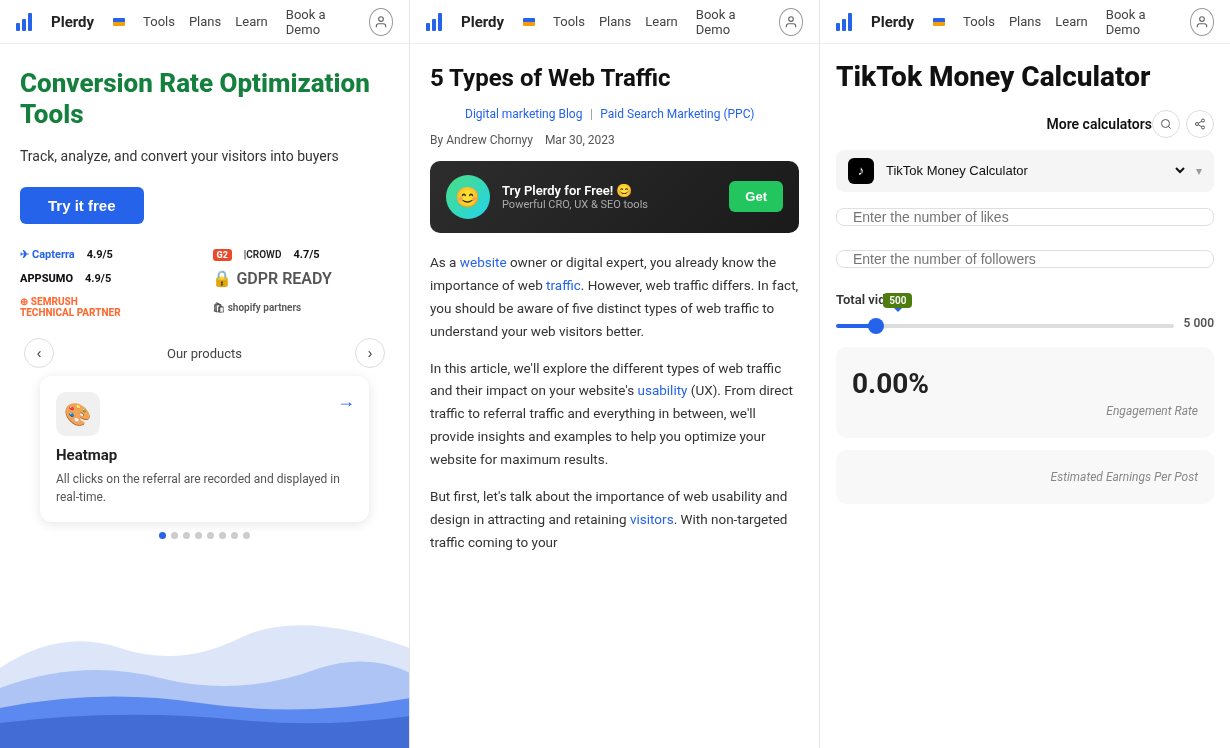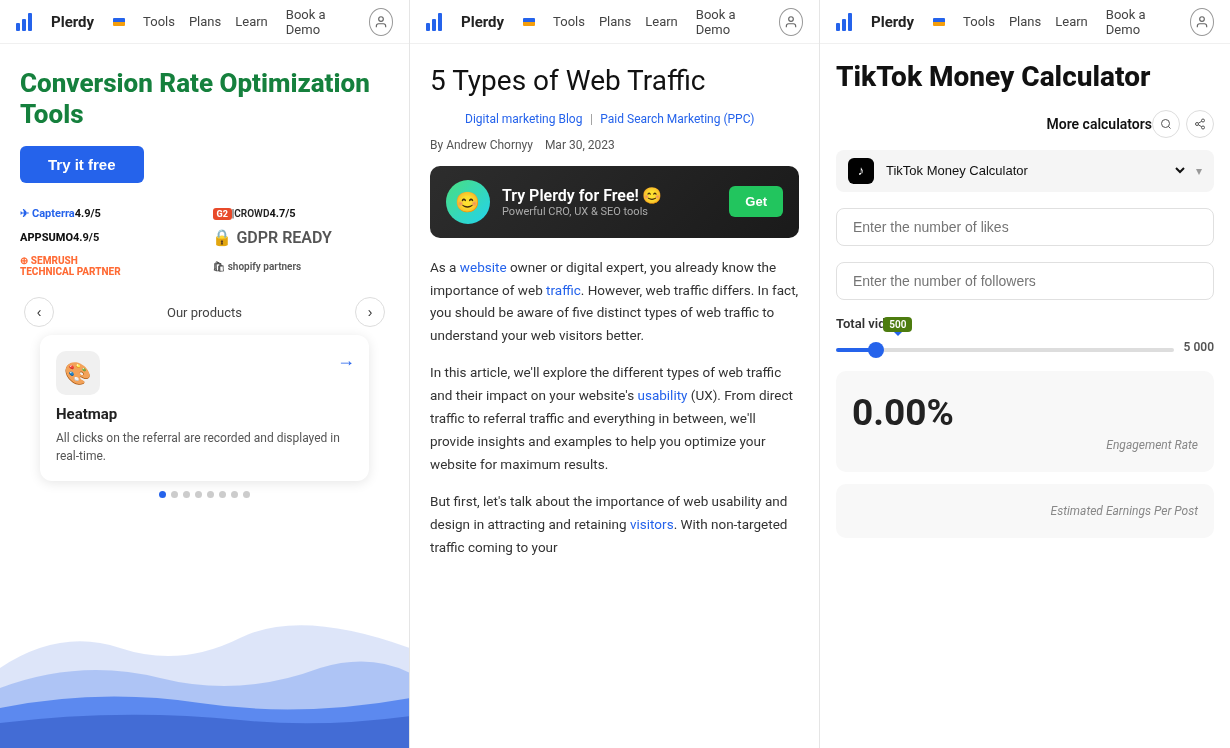--- a/index.html
+++ b/index.html
@@ -114,21 +114,21 @@
     }
     .badges {
       display: grid;
       grid-template-columns: 1fr 1fr;
       gap: 8px 16px;
       margin-bottom: 20px;
     }
     .badge-item {
       display: flex;
       align-items: center;
-      gap: 0;
+      gap: 12px;
       font-size: 11px;
       font-weight: 600;
       color: #222;
     }
     .badge-item .rating { font-weight: 700; color: #111; }
     .capterra-logo { color: #2563eb; font-size: 11px; font-weight: 700; }
     .g2-logo { background: #e84a2a; color: white; font-size: 9px; font-weight: 800; padding: 1px 4px; border-radius: 3px; }
     .appsumo-logo { font-size: 11px; font-weight: 800; text-transform: uppercase; color: #111; }
     .gdpr-logo { font-size: 16px; color: #555; display: flex; align-items: center; gap: 3px; }
     .semrush-logo { font-size: 10px; font-weight: 800; color: #ff6b35; text-transform: uppercase; }
@@ -237,22 +237,22 @@
       position: sticky;
       top: 0;
       background: white;
       z-index: 20;
     }
 
     .article-content {
       padding: 20px 20px 20px 20px;
     }
     .article-title {
-      font-size: 28px;
-      font-weight: 400;
+      font-size: 24px;
+      font-weight: 700;
       color: #111;
       line-height: 1.2;
       margin-bottom: 12px;
     }
     .article-meta {
       margin-bottom: 12px;
       margin-left: 35px;
     }
     .article-meta a {
       color: #2563eb;
@@ -281,21 +281,21 @@
       background: linear-gradient(135deg, #4ade80, #22d3ee);
       flex-shrink: 0;
       display: flex;
       align-items: center;
       justify-content: center;
       font-size: 20px;
     }
     .promo-text { flex: 1; }
     .promo-text .promo-title {
       color: white;
-      font-size: 16px;
+      font-size: 13px;
       font-weight: 600;
     }
     .promo-text .promo-sub {
       color: #aaa;
       font-size: 11px;
     }
     .promo-get {
       background: #22c55e;
       color: white;
       border: none;
@@ -397,27 +397,27 @@
       font-size: 13px;
       font-weight: 500;
       color: #111;
       flex: 1;
       outline: none;
       cursor: pointer;
     }
 
     .calc-input {
       width: 100%;
-      padding: 10px 16px;
+      padding: 0 16px;
       border: 1.5px solid #e0e0e0;
       border-radius: 8px;
       font-size: 14px;
       color: #999;
       outline: none;
-      margin-bottom: 16px;
+      margin-bottom: 24px;
     }
 
     .calc-label {
       font-size: 13px;
       font-weight: 600;
       color: #333;
       margin-bottom: 8px;
     }
 
     .slider-row {
@@ -473,21 +473,21 @@
       white-space: nowrap;
     }
 
     .result-box {
       background: #f8f8f8;
       border-radius: 10px;
       padding: 20px 16px;
       margin-bottom: 12px;
     }
     .result-value {
-      font-size: 37px;
+      font-size: 28px;
       font-weight: 700;
       color: #222;
       margin-bottom: 4px;
     }
     .result-label {
       font-size: 12px;
       color: #888;
       font-style: italic;
       text-align: right;
     }
@@ -537,20 +537,21 @@
       <div class="nav-user">
         <svg width="14" height="14" viewBox="0 0 24 24" fill="none" stroke="currentColor" stroke-width="2">
           <path d="M20 21v-2a4 4 0 0 0-4-4H8a4 4 0 0 0-4 4v2"></path>
           <circle cx="12" cy="7" r="4"></circle>
         </svg>
       </div>
     </div>
 
     <div class="panel1-content">
       <h1 class="hero-title">Conversion Rate Optimization Tools</h1>
+      <p class="hero-sub">Track, analyze, and convert your visitors into buyers</p>
       <button class="try-btn">Try it free</button>
 
       <div class="badges">
         <div class="badge-item">
           <span class="capterra-logo">✈ Capterra</span>
           <span class="rating">4.9/5</span>
         </div>
         <div class="badge-item">
           <span class="g2-logo">G2</span>
           <span style="font-size:10px">|CROWD</span>

